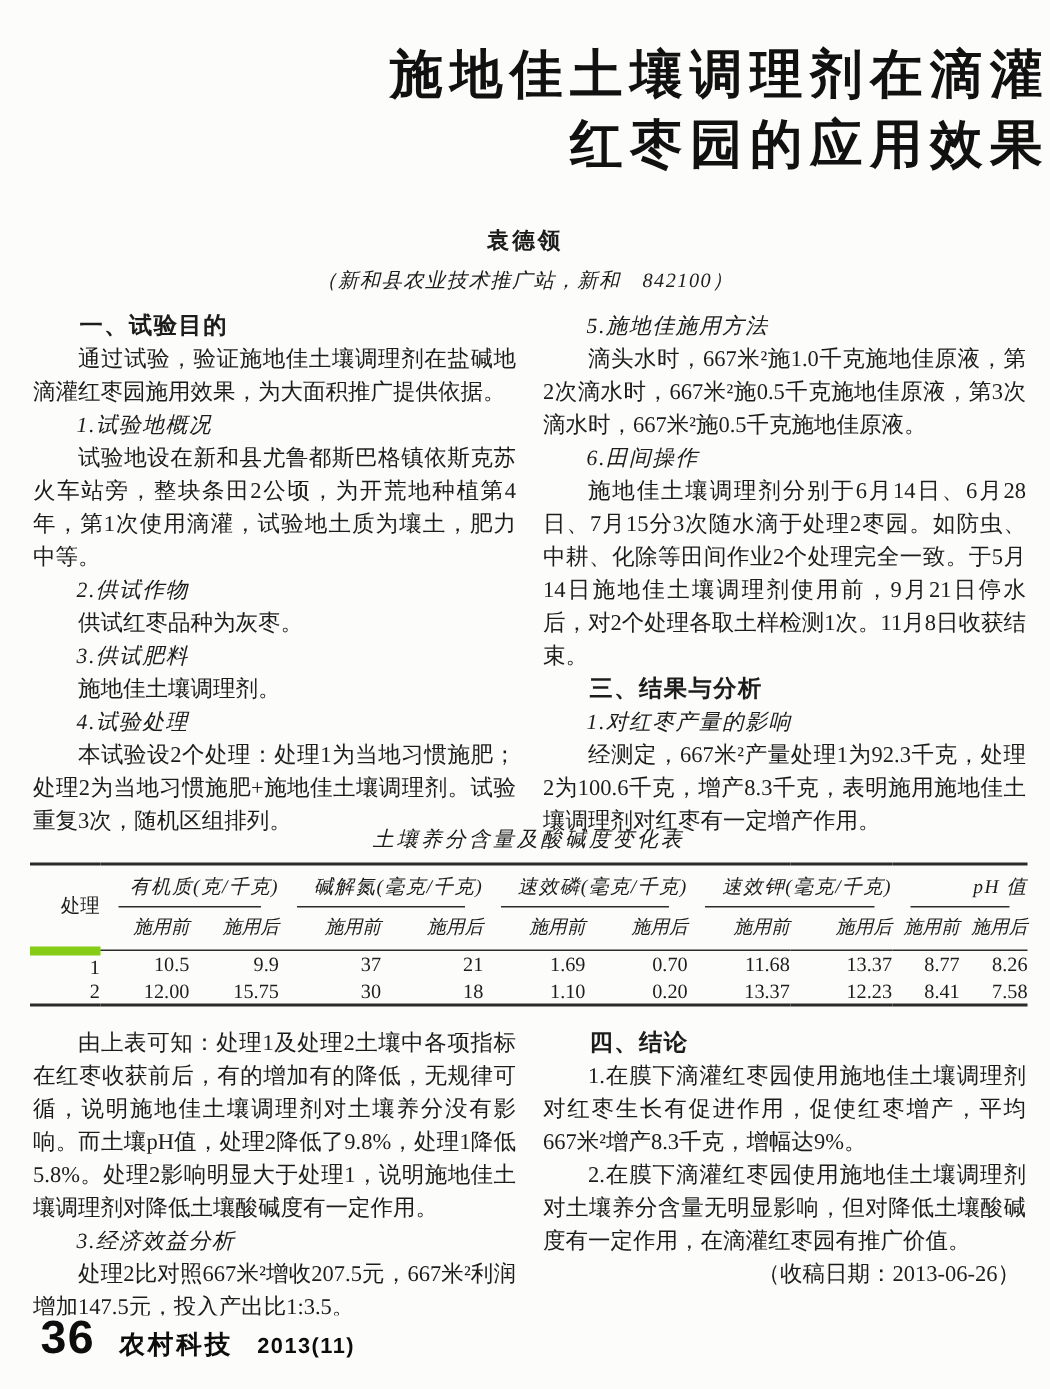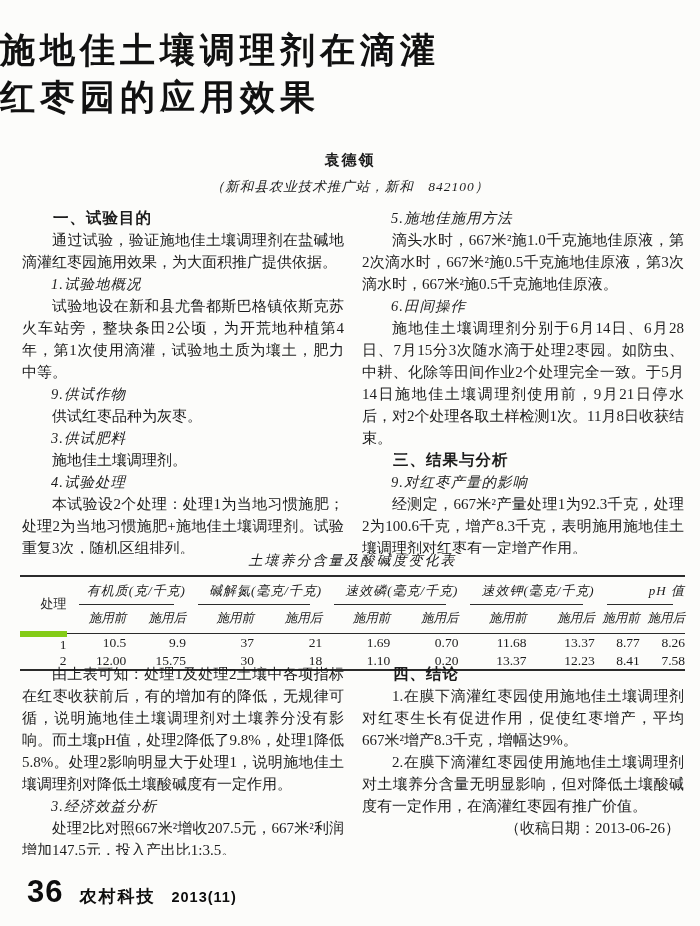--- a/index.html
+++ b/index.html
@@ -8,21 +8,21 @@
     width:700px; height:926px;
     margin:0 auto;
     background:#fcfcfa;
     color:#1c1c1c;
     font-family:"Liberation Serif","DejaVu Serif",serif;
     overflow:hidden;
   }
   
   .title-block {
     position:absolute; top:26px; left:0; right:0;
-    text-align:left;
+    text-align:right;
     font-family:"Liberation Sans","DejaVu Sans",sans-serif;
     font-weight:bold;
     font-size:35px; line-height:47px; letter-spacing:5px;
     color:#111;
   }
   .byline {
     position:absolute; top:151px; left:0; right:0;
     text-align:center;
     font-family:"Liberation Sans","DejaVu Sans",sans-serif;
     font-weight:bold; font-size:15px; letter-spacing:2px;
@@ -31,21 +31,21 @@
     position:absolute; top:178px; left:0; right:0;
     text-align:center;
     font-style:italic; font-size:13.5px; letter-spacing:1px;
   }
   
   .cols {
     position:absolute; left:22px; right:16px;
     display:flex; gap:18px;
   }
   .cols-top    { top:207px; height:347px; }
-  .cols-bottom { top:663px; height:192px; }
+  .cols-bottom { top:685px; height:192px; }
   .col { flex:1 1 0; min-width:0; overflow:hidden; }
 
   .sec-heading {
     margin:0;
     font-family:"Liberation Sans","DejaVu Sans",sans-serif;
     font-weight:bold; font-size:15.5px; line-height:22px;
     text-indent:2em; letter-spacing:1px;
   }
   .sub-heading {
     margin:0;
@@ -118,34 +118,34 @@
 
   <div class="byline">袁德领</div>
   <div class="affil">（新和县农业技术推广站，新和　842100）</div>
 
   <div class="cols cols-top">
     <div class="col">
       <h3 class="sec-heading">一、试验目的</h3>
       <p class="body-p">通过试验，验证施地佳土壤调理剂在盐碱地滴灌红枣园施用效果，为大面积推广提供依据。</p>
       <h4 class="sub-heading">1.试验地概况</h4>
       <p class="body-p">试验地设在新和县尤鲁都斯巴格镇依斯克苏火车站旁，整块条田2公顷，为开荒地种植第4年，第1次使用滴灌，试验地土质为壤土，肥力中等。</p>
-      <h4 class="sub-heading">9.供试作物</h4>
+      <h4 class="sub-heading">2.供试作物</h4>
       <p class="body-p">供试红枣品种为灰枣。</p>
       <h4 class="sub-heading">3.供试肥料</h4>
       <p class="body-p">施地佳土壤调理剂。</p>
       <h4 class="sub-heading">4.试验处理</h4>
       <p class="body-p">本试验设2个处理：处理1为当地习惯施肥；处理2为当地习惯施肥+施地佳土壤调理剂。试验重复3次，随机区组排列。</p>
     </div>
     <div class="col">
       <h4 class="sub-heading">5.施地佳施用方法</h4>
       <p class="body-p">滴头水时，667米²施1.0千克施地佳原液，第2次滴水时，667米²施0.5千克施地佳原液，第3次滴水时，667米²施0.5千克施地佳原液。</p>
       <h4 class="sub-heading">6.田间操作</h4>
       <p class="body-p">施地佳土壤调理剂分别于6月14日、6月28日、7月15分3次随水滴于处理2枣园。如防虫、中耕、化除等田间作业2个处理完全一致。于5月14日施地佳土壤调理剂使用前，9月21日停水后，对2个处理各取土样检测1次。11月8日收获结束。</p>
       <h3 class="sec-heading">三、结果与分析</h3>
-      <h4 class="sub-heading">9.对红枣产量的影响</h4>
+      <h4 class="sub-heading">1.对红枣产量的影响</h4>
       <p class="body-p">经测定，667米²产量处理1为92.3千克，处理2为100.6千克，增产8.3千克，表明施用施地佳土壤调理剂对红枣有一定增产作用。</p>
 
     </div>
   </div>
 
   <div class="table-block">
     <p class="tbl-title">土壤养分含量及酸碱度变化表</p>
     <table class="soil">
       <thead>
         <tr class="grp">

